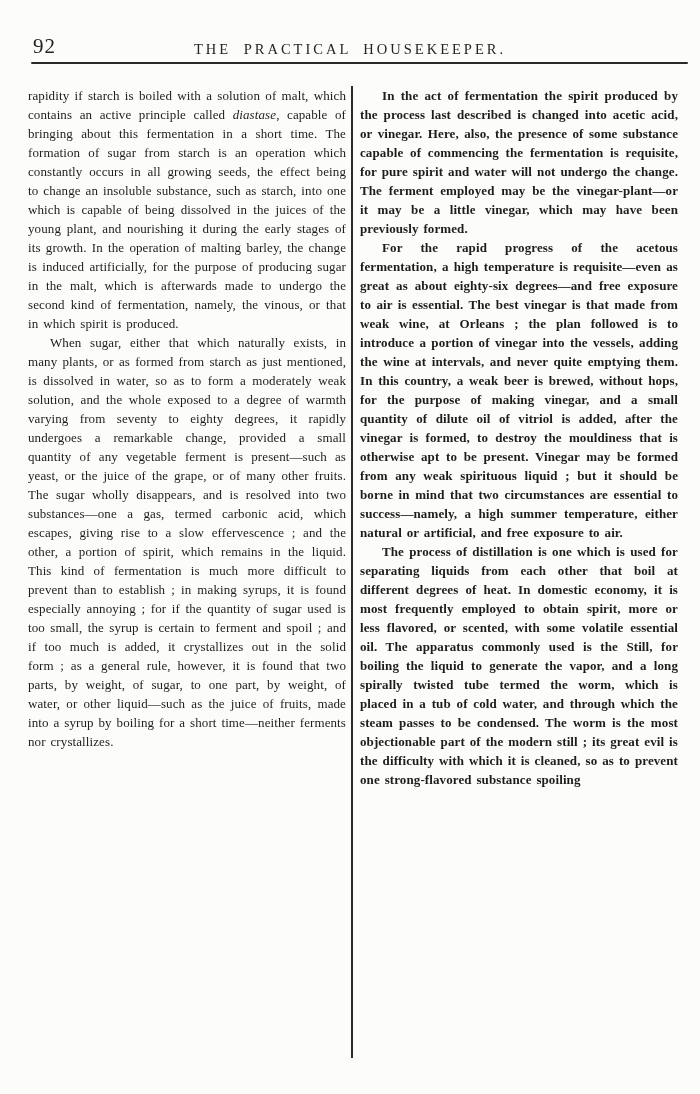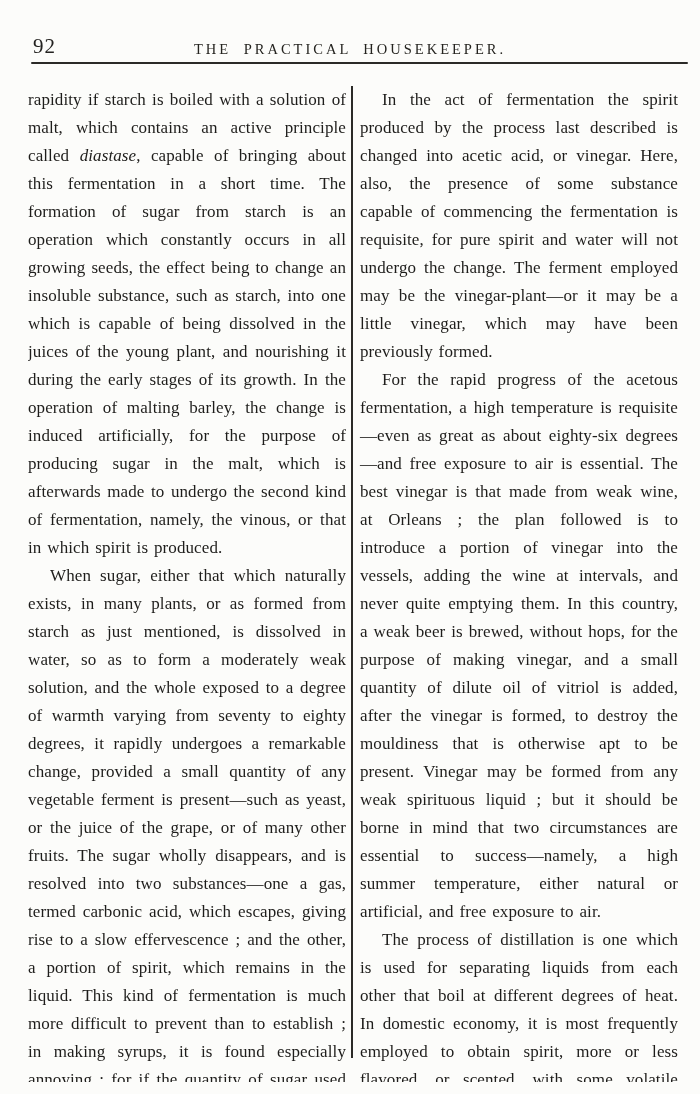--- a/index.html
+++ b/index.html
@@ -52,27 +52,28 @@
     left: 28px;
     top: 86px;
     width: 650px;
     height: 996px;
     display: flex;
     overflow: hidden;
   }
   .col {
     width: 318px;
     text-align: justify;
-    font-size: 17px;
-    line-height: 28px;
+    font-size: 13px;
+    line-height: 19px;
     word-spacing: 1.5px;
     letter-spacing: 0.1px;
   }
   .col-right {
     flex: 1;
+    font-weight: bold;
   }
   .col-divider {
     width: 2px;
     height: 982px;
     margin: -10px 7px 0 5px;
     background: #2b2a27;
   }
   .para {
     margin: 0;
   }

